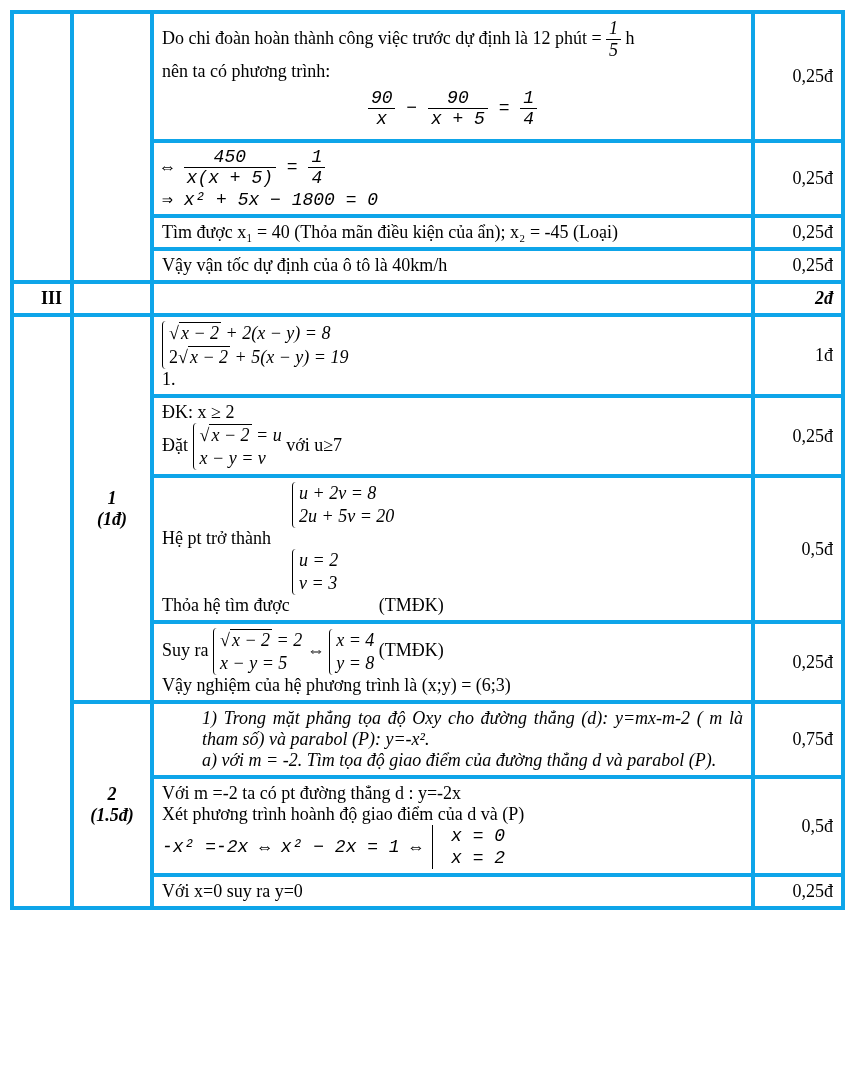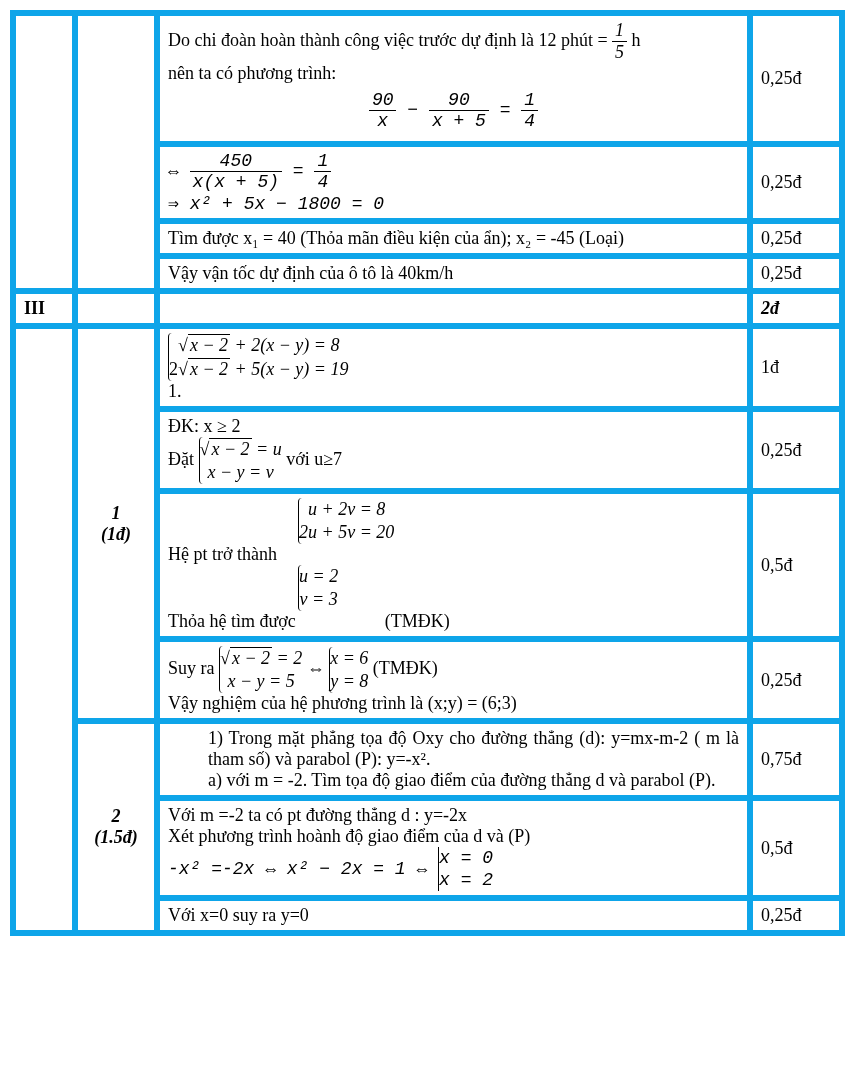--- a/index.html
+++ b/index.html
@@ -8,46 +8,46 @@
     font-family: "Times New Roman", serif;
     font-size: 18px;
     background: #fff;
     color: #000;
   }
   table {
     border-collapse: collapse;
     width: 835px;
   }
   td {
-    border: 6px solid #0ea5e9;
+    border: 4px solid #0ea5e9;
     padding: 4px 8px;
     vertical-align: middle;
   }
-  td.col-a { width: 40px; text-align: left; font-weight: bold; margin-top: 32px; }
+  td.col-a { width: 40px; text-align: right; font-weight: bold; margin-top: 32px; }
   td.col-b { width: 60px; text-align: center; font-weight: bold; font-style: italic; }
   td.col-c { }
-  td.col-d { width: 70px; text-align: left; }
+  td.col-d { width: 70px; text-align: right; }
   .bold-italic { font-weight: bold; font-style: italic; }
   .math { font-family: Liberation Mono, monospace; font-style: italic; }
   .frac { display: inline-block; vertical-align: middle; text-align: center; font-style: italic; }
   .frac .num, .frac .den { display: block; padding: 0 3px; }
   .frac .num { border-bottom: 1px solid #000; }
   .brace {
     display: inline-block;
     border-left: 1px solid #000;
     border-radius: 4px 0 0 4px;
+    padding-left: 6px;
     vertical-align: middle;
     font-style: italic;
-    text-align: center;
   }
   .brace-line { display: block; padding: 1px 0; white-space: nowrap; }
   .sqrtbox { display:inline-block; border-top:1px solid #000; padding:0 2px; }
   .center-block { text-align: center; margin: 6px 0; }
   .justify { text-align: justify; }
-  .list-indent { padding-left: 40px; }
+  .list-indent { padding-left: 40px; font-style: italic; }
   .sqrt-sym { font-style: normal; }
 </style>
 </head>
 <body>
 
 <table>
 
 <tbody>
       <tr>
 <td class="col-a" rowspan="4"></td>
@@ -180,21 +180,21 @@
   <div>
     <span>Suy ra </span>
     <span class="brace">
       <span class="brace-line">
         <span class="sqrt-sym">√</span><span class="sqrtbox">x − 2</span><span> = 2</span>
       </span>
       <span class="brace-line">x − y = 5</span>
     </span>
     <span> ⇔ </span>
     <span class="brace">
-      <span class="brace-line">x = 6</span>
+      <span class="brace-line">x = 4</span>
       <span class="brace-line">y = 8</span>
     </span>
     <span>(TMĐK)</span>
   </div>
   <div>Vậy nghiệm của hệ phương trình là (x;y) = (6;3)</div>
 </td>
 <td class="col-d">0,25đ</td>
 </tr>
 
 <tr>
@@ -214,21 +214,21 @@
 </tr>
 
 <tr>
 <td class="col-c">
   <div>Với m =-2 ta có pt đường thẳng d : y=-2x</div>
   <div>Xét phương trình hoành độ giao điểm của d và (P)</div>
   <div class="math">
     <span>-x² =-2x ⇔ </span>
     <span>x² − 2x = 1</span>
     <span> ⇔ </span>
-    <span style="display:inline-block;border-left:1px solid #000;padding-left:0;vertical-align:middle">
+    <span style="display:inline-block;border-left:1px solid #000;padding-left:18px;vertical-align:middle">
       <span class="brace-line">x = 0</span>
       <span class="brace-line">x = 2</span>
     </span>
   </div>
 </td>
 <td class="col-d">0,5đ</td>
 </tr>
 
 <tr>
 <td class="col-c">Với x=0 suy ra y=0</td>

